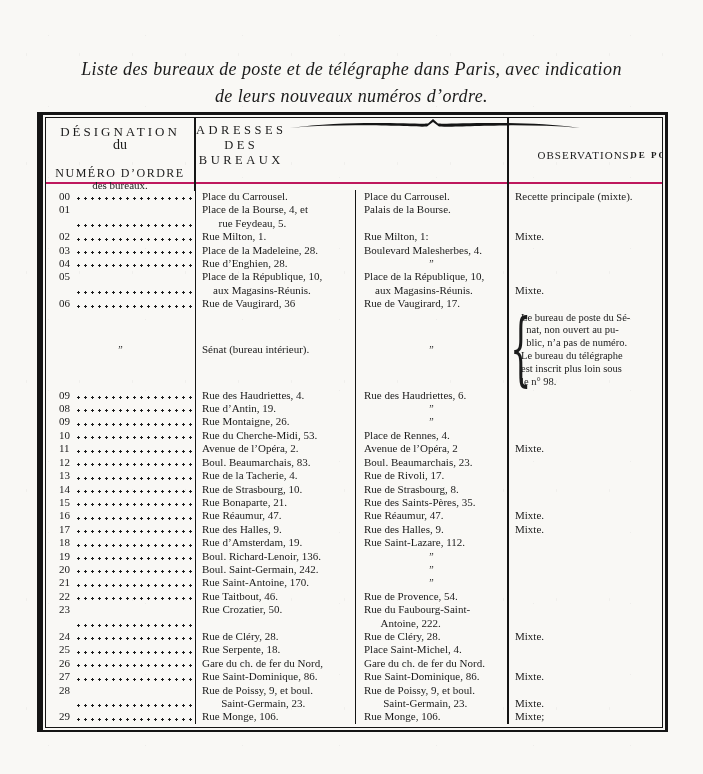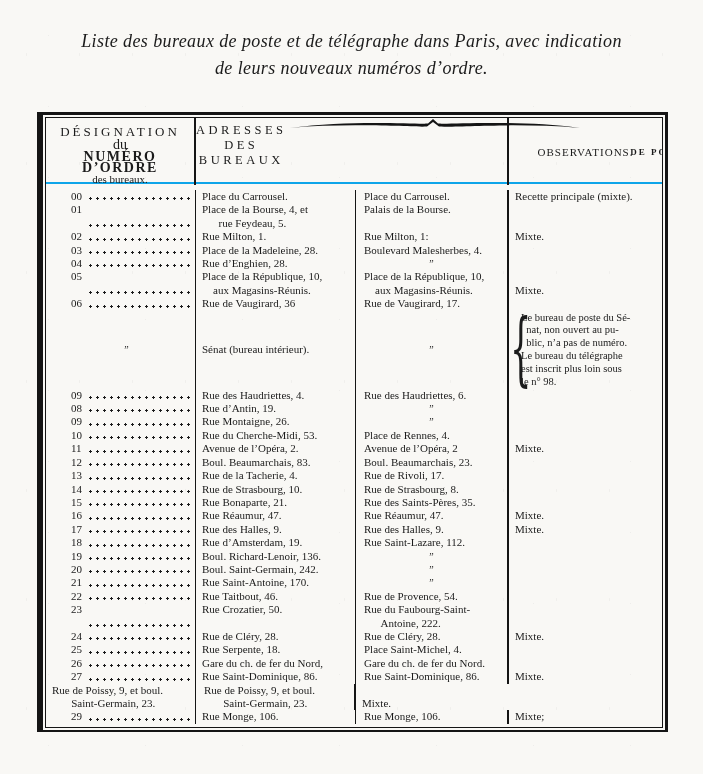--- a/index.html
+++ b/index.html
@@ -11,21 +11,21 @@
       #f9f8f5;
     background-size:97px 71px, 53px 109px, auto;
     font-family:"Liberation Serif","DejaVu Serif",serif;
     color:#1b1b1b;
     overflow:hidden;
   }
   .page { position:relative; width:703px; height:774px; }
 
   
   .doc-title {
-    position:absolute; top:28px; left:0; right:0;
+    position:absolute; top:56px; left:0; right:0;
     text-align:center; font-style:italic;
     font-size:18px; line-height:27px; letter-spacing:.4px;
   }
 
   
   .table-outer {
     position:absolute; left:37px; top:112px; width:631px; height:620px;
     box-sizing:border-box;
     border:3px solid #151515; border-left-width:6px; border-bottom-width:2px;
     padding:2px;
@@ -33,27 +33,27 @@
   .table-inner {
     box-sizing:border-box; height:100%;
     border:1px solid #151515;
     display:flex; flex-direction:column;
     overflow:hidden;
   }
 
   
   .thead {
     display:grid; grid-template-columns:150px 313px 1fr;
-    border-bottom:2px solid #0ea5e9;
+    border-bottom:2px solid #be185d;
     height:64px; flex:0 0 auto;
   }
   .th-col1 { border-right:2px solid #151515; text-align:center; padding-top:6px; }
   .h-designation { font-size:13px; letter-spacing:3px; }
   .h-du          { font-size:14px;  line-height:10px; }
-  .h-numero      { font-size:14px;  font-weight:bold; letter-spacing:1.5px; line-height:11px; margin-top:1px; }
+  .h-numero      { font-size:12px;  font-weight:normal; letter-spacing:1.5px; line-height:11px; margin-top:18px; }
   .h-bureaux     { font-size:11px; line-height:12px; }
 
   .th-mid { display:flex; flex-direction:row; border-right:2px solid #151515; }
   .h-adresses { text-align:center; font-size:12.5px; letter-spacing:3.5px; padding-top:5px; }
   .h-brace { text-align:center; height:11px; line-height:0; }
   .h-sub { flex:1; display:grid; grid-template-columns:160px 1fr; }
   .h-sub-cell {
     display:flex; align-items:center; justify-content:center;
     font-size:9px; font-weight:bold; letter-spacing:2px; padding-bottom:0;
   }
@@ -61,21 +61,21 @@
 
   .th-obs { display:flex; align-items:center; justify-content:center;
             font-size:11px; letter-spacing:1px; }
 
   
   .tbody { flex:1 1 auto; padding-top:6px; font-size:11px; line-height:13.4px; }
   .trow { display:grid; grid-template-columns:150px 160px 153px 1fr; }
   .cell { box-sizing:border-box; white-space:pre-wrap; }
   .c1 { display:flex; align-items:baseline; padding-left:13px;
         border-right:1.5px solid #151515; white-space:normal; }
-  .c1 .num { flex:0 0 auto;margin-left:12px; }
+  .c1 .num { flex:0 0 auto; }
   .c1 .leader {
     flex:1 1 auto; align-self:stretch; margin:0 3px 0 5px;
     background-image:radial-gradient(circle, #1b1b1b 1.05px, rgba(0,0,0,0) 1.35px);
     background-size:7px 3px; background-repeat:repeat-x;
     background-position:left 0 bottom 3px;
   }
   .c2 { padding-left:6px;  border-right:1.5px solid #151515; }
   .c3 { padding-left:8px;  border-right:2.5px solid #151515; }
   .c4 { padding-left:6px; }
 
@@ -425,20 +425,24 @@
     <div class="cell c1">
       <span class="num">27</span>
       <span class="leader"></span>
     </div>
     <div class="cell c2">Rue Saint-Dominique, 86.</div>
     <div class="cell c3">Rue Saint-Dominique, 86.</div>
     <div class="cell c4">Mixte.</div>
   </div>
 
   <div class="trow">
+    <div class="cell c1">
+      <span class="num">28</span>
+      <span class="leader"></span>
+    </div>
     <div class="cell c2">Rue de Poissy, 9, et boul.
        Saint-Germain, 23.</div>
     <div class="cell c3">Rue de Poissy, 9, et boul.
        Saint-Germain, 23.</div>
     <div class="cell c4">
 Mixte.</div>
   </div>
 
   <div class="trow">
     <div class="cell c1">

